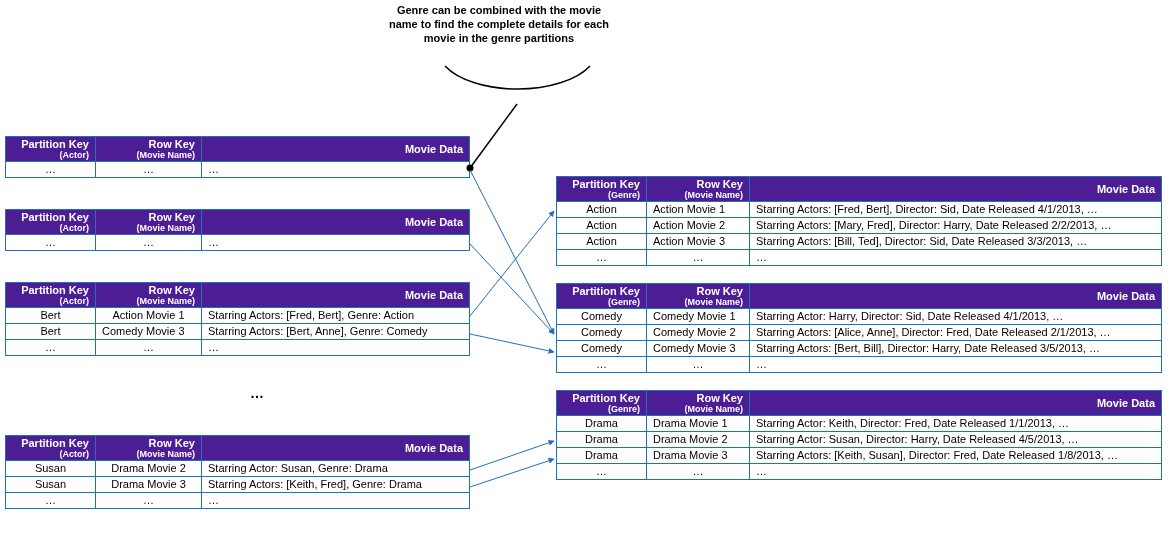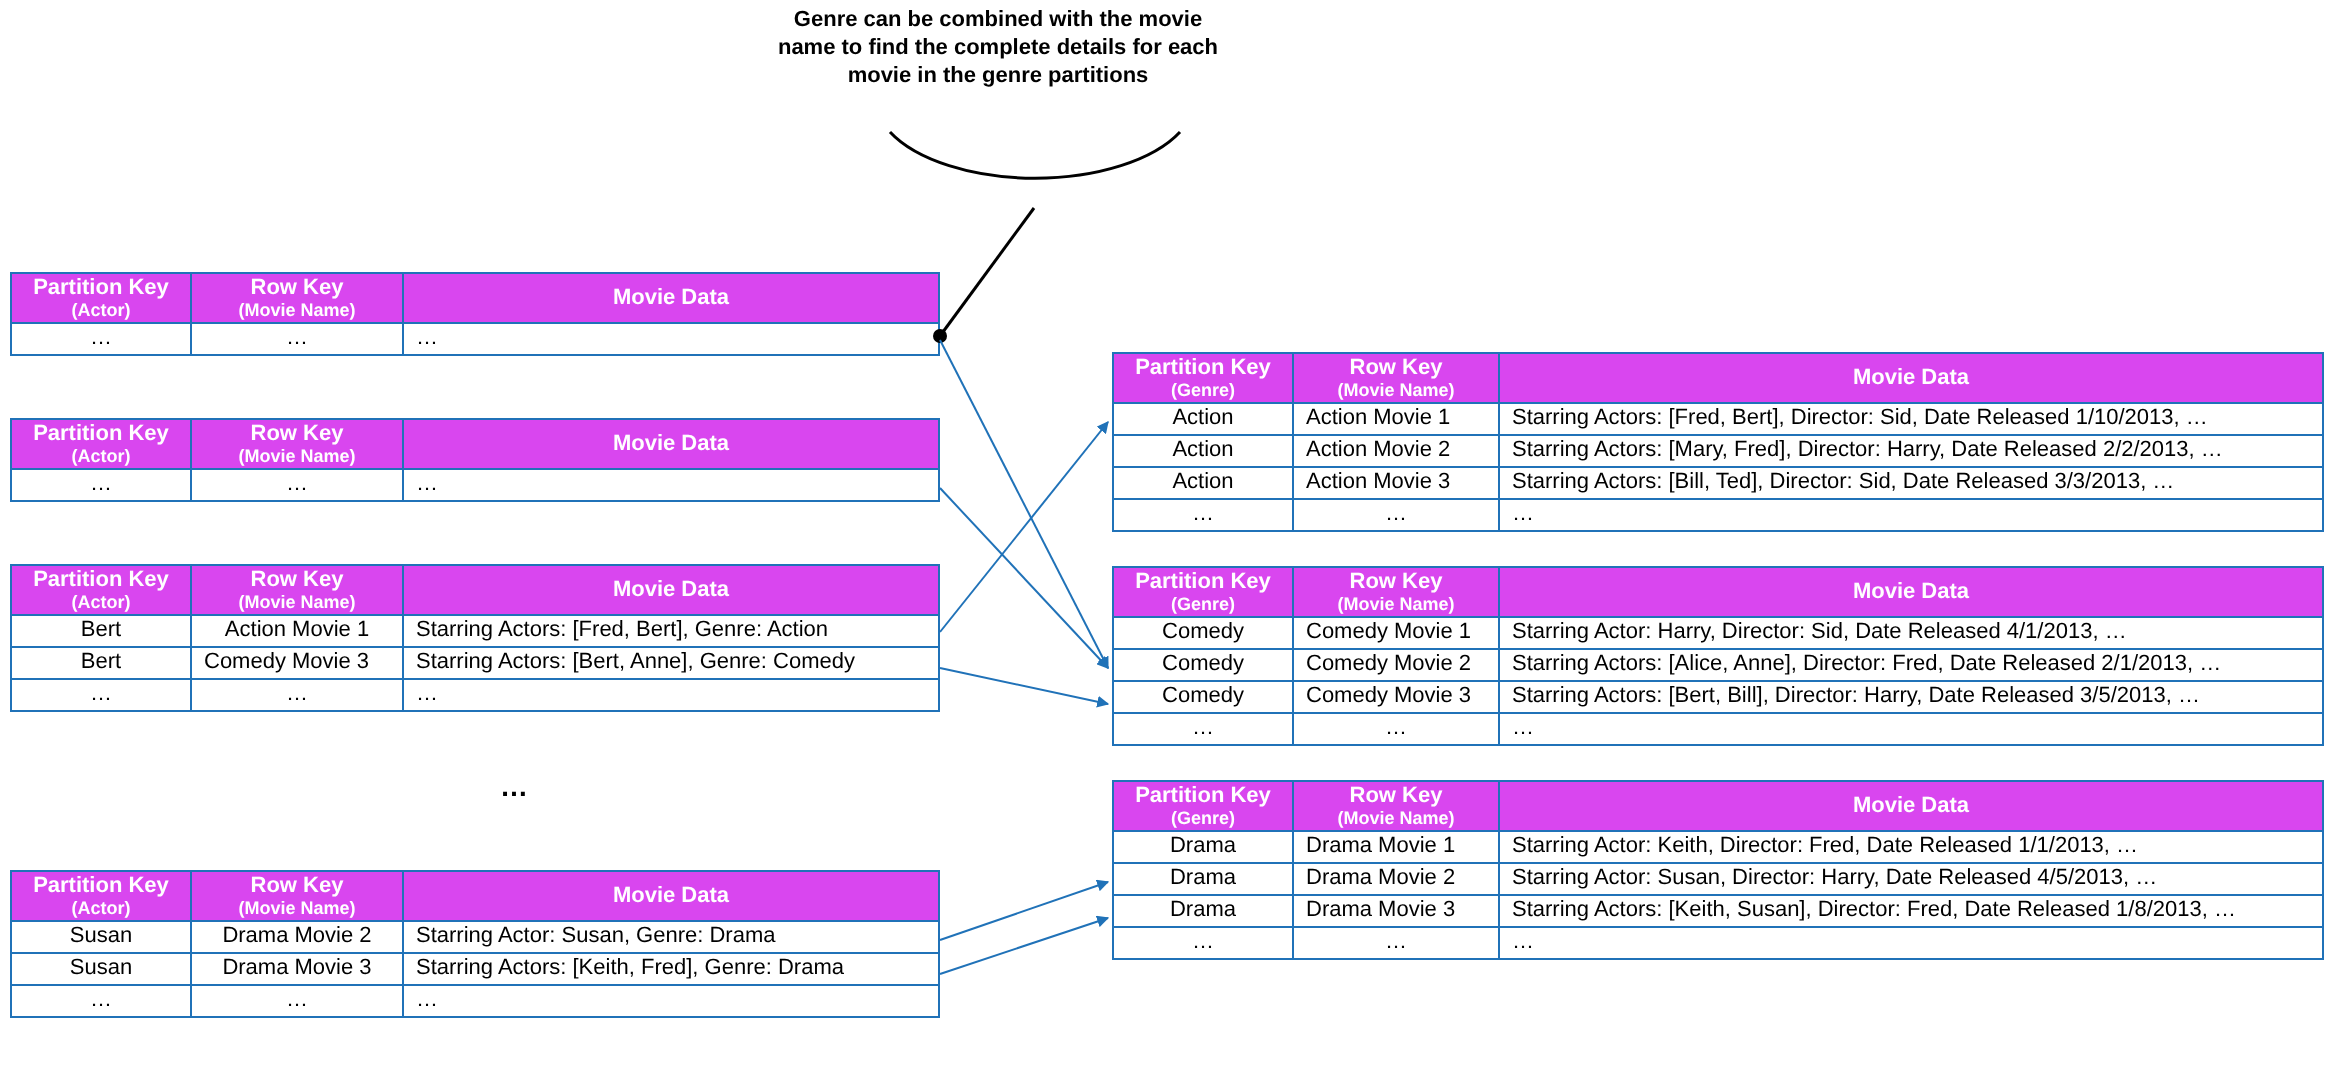--- a/index.html
+++ b/index.html
@@ -18,25 +18,25 @@
     font-weight: 400;
     position: absolute;
     margin-top: 23px;
   }
   .tbl {
     position: absolute;
     border-collapse: collapse;
     background: #fff;
   }
   .tbl th {
-    background: #d946ef;
+    background: #4c1d95;
     color: #fff;
     font-weight: 600;
     font-size: 11px;
-    text-align: center;
+    text-align: right;
     padding: 2px 6px 1px 6px;
     border: 1px solid #2072b8;
     line-height: 1.05;
     vertical-align: top;
   }
   .tbl th .sub {
     display: block;
     font-size: 9px;
     font-weight: 600;
   }
@@ -192,21 +192,21 @@
     </colgroup>
   <tbody>
       <tr>
     <th><span>Partition Key</span><span class="sub">(Genre)</span></th>
     <th><span>Row Key</span><span class="sub">(Movie Name)</span></th>
     <th style="vertical-align:middle"><span>Movie Data</span></th>
   </tr>
   <tr>
     <td class="c">Action</td>
     <td>Action Movie 1</td>
-    <td>Starring Actors: [Fred, Bert], Director: Sid, Date Released 1/10/2013, …</td>
+    <td>Starring Actors: [Fred, Bert], Director: Sid, Date Released 4/1/2013, …</td>
   </tr>
   <tr>
     <td class="c">Action</td>
     <td>Action Movie 2</td>
     <td>Starring Actors: [Mary, Fred], Director: Harry, Date Released 2/2/2013, …</td>
   </tr>
   <tr>
     <td class="c">Action</td>
     <td>Action Movie 3</td>
     <td>Starring Actors: [Bill, Ted], Director: Sid, Date Released 3/3/2013, …</td>

